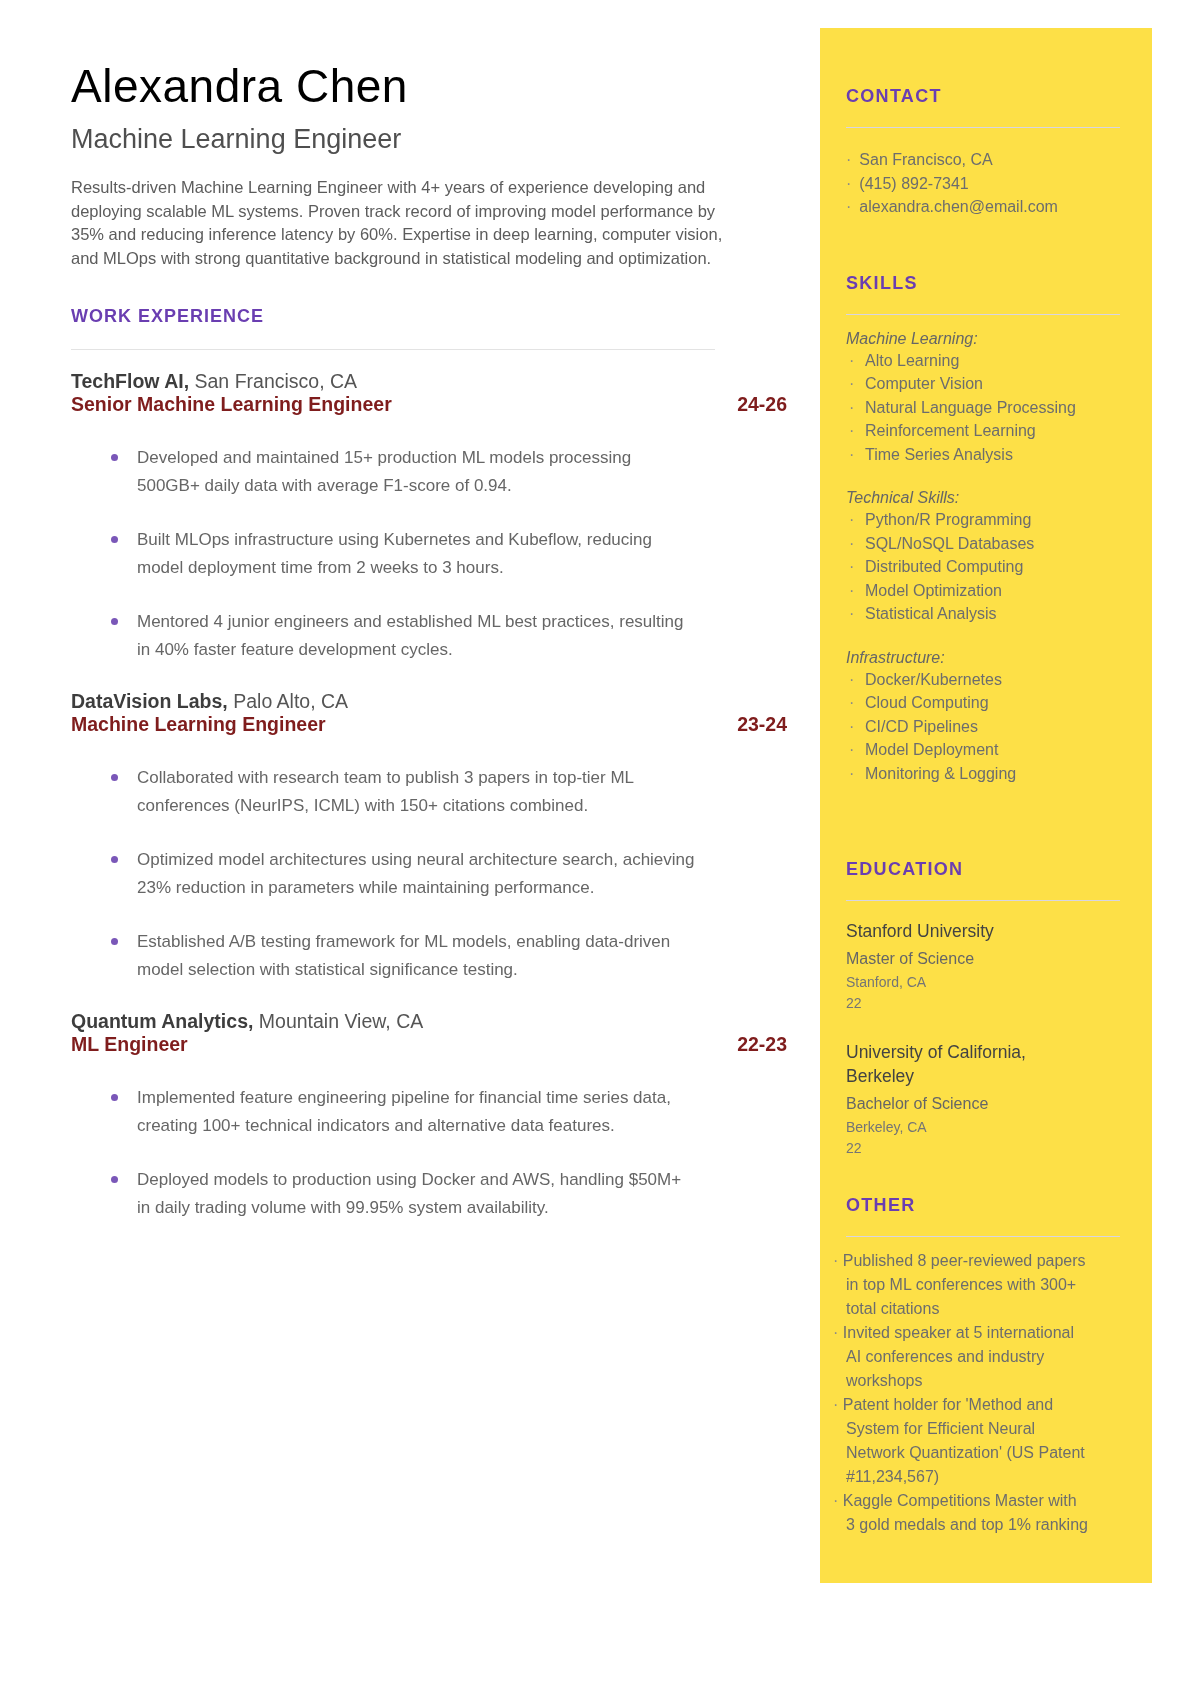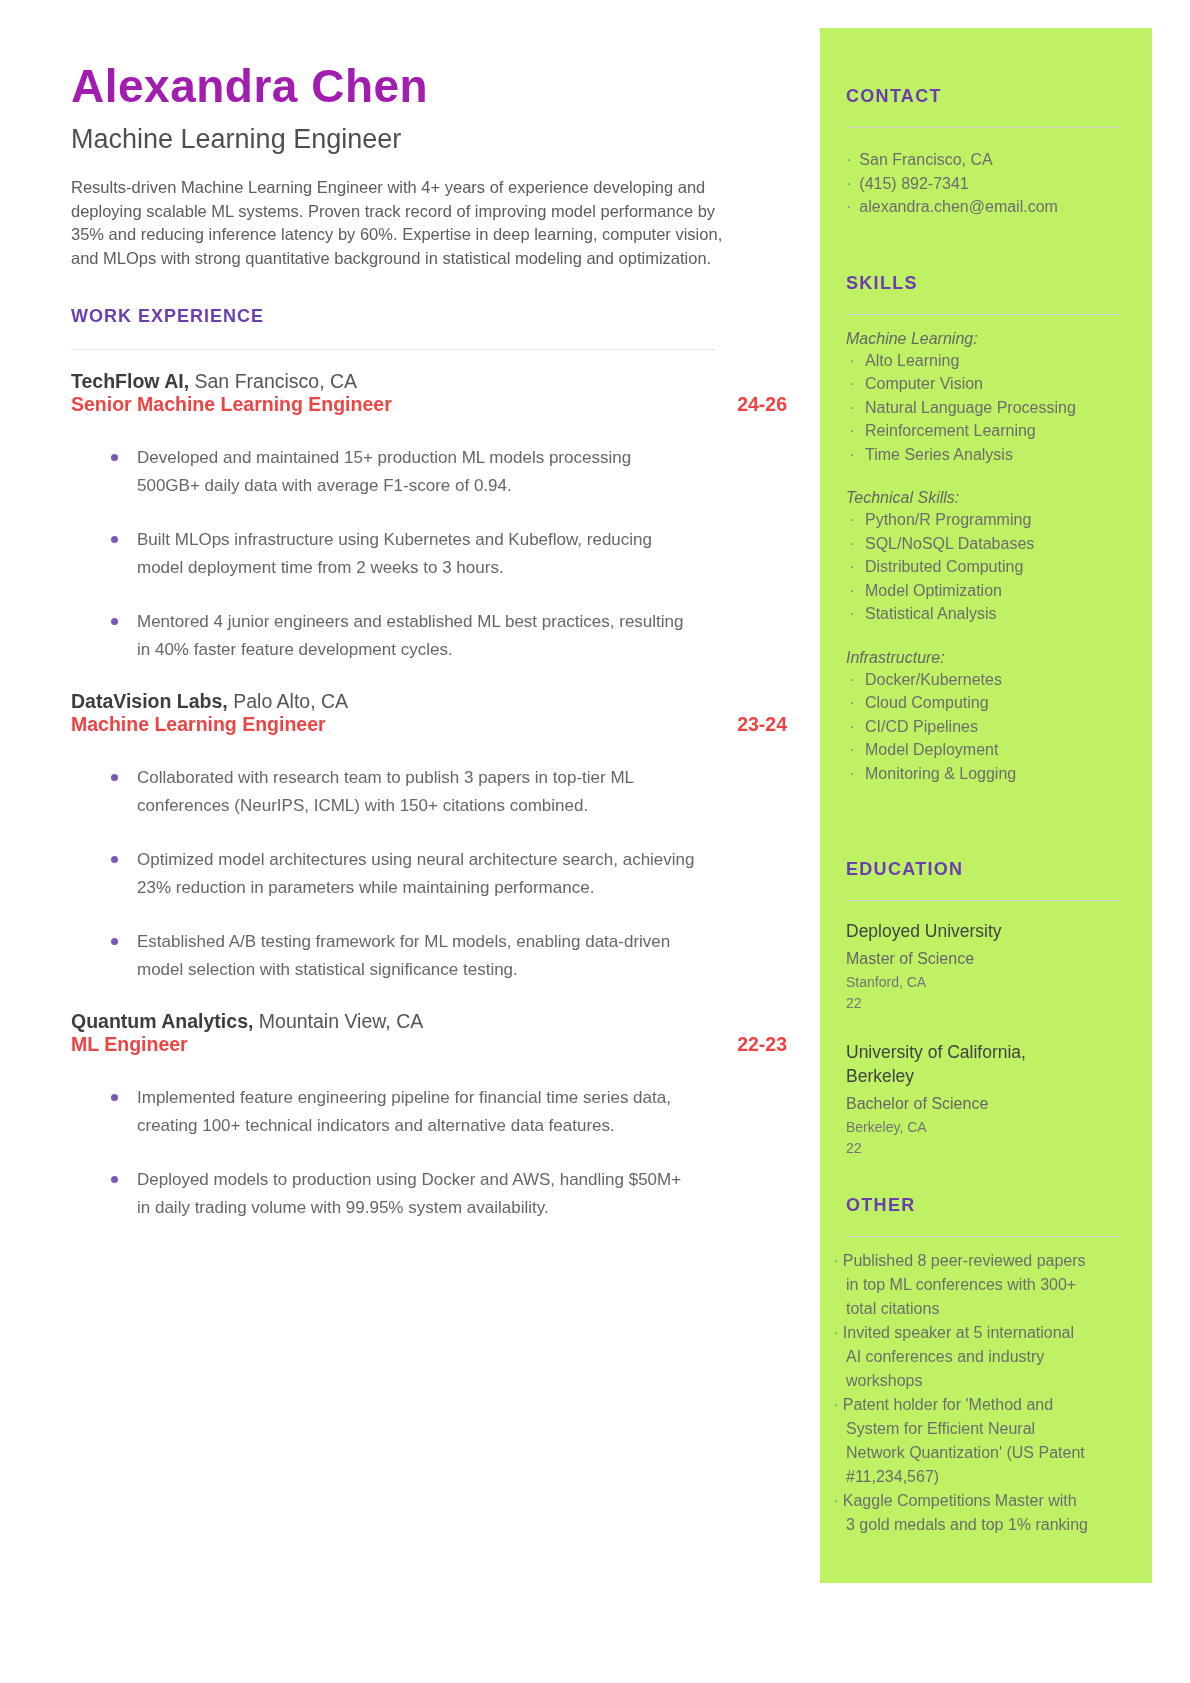--- a/index.html
+++ b/index.html
@@ -14,21 +14,21 @@
   .page { position: relative; width: 1190px; height: 1683px; overflow: hidden; }
 
   
   .main {
     position: absolute; left: 71px; top: 0;
     width: 716px;
   }
   .name {
     margin: 64px 0 0 0;
     font-size: 46px; line-height: 44px;
-    font-weight: bold; color: #a21caf;
+    font-weight: normal; color: #000000;
     letter-spacing: 0.5px;
   }
   .subtitle {
     margin-top: 16px;
     font-size: 27px; line-height: 30px;
     color: #4f4f4f; font-weight: normal;
   }
   .summary {
     margin-top: 22px;
     font-size: 16.5px; line-height: 23.5px;
@@ -48,21 +48,21 @@
   .company-line {
     margin-top: 20px;
     font-size: 19.5px; line-height: 23px;
     color: #555;
   }
   .job + .job .company-line { margin-top: 0; }
   .company { font-weight: bold; color: #3d3d3d; }
   .title-line {
     display: flex; justify-content: space-between; align-items: center;
     font-size: 19.5px; line-height: 23px;
-    font-weight: bold; color: #ef4444;
+    font-weight: bold; color: #7f1d1d;
     width: 716px;
   }
   .bullets {
     list-style: none;
     margin: 28px 0 0 0; padding: 0;
   }
   .bullets li {
     position: relative;
     padding-left: 66px;
     width: 716px;
@@ -75,21 +75,21 @@
     content: "";
     position: absolute; left: 40px; top: 10px;
     width: 7px; height: 7px; border-radius: 50%;
     background: #7a57b8;
   }
 
   
   .sidebar {
     position: absolute; left: 820px; top: 28px;
     width: 332px; height: 1555px;
-    background: #bef264;
+    background: #fde047;
     padding: 28px 32px 0 26px;
   }
   .side-heading {
     font-size: 18px; line-height: 21px;
     font-weight: bold; color: #6a3eb1;
     letter-spacing: 1.3px;
   }
   .side-hr {
     border: none; border-top: 1px solid #d8d5e2;
     margin: 20px 0 0 0; width: 100%;
@@ -244,21 +244,21 @@
       <div class="skill-item">Cloud Computing</div>
       <div class="skill-item">CI/CD Pipelines</div>
       <div class="skill-item">Model Deployment</div>
       <div class="skill-item">Monitoring &amp; Logging</div>
     </div>
 
     <div class="side-heading education-heading">EDUCATION</div>
     <hr class="side-hr">
 
     <div class="edu">
-      <div class="edu-name">Deployed University</div>
+      <div class="edu-name">Stanford University</div>
       <div class="edu-degree">Master of Science</div>
       <div class="edu-loc">Stanford, CA</div>
       <div class="edu-year">22</div>
     </div>
 
     <div class="edu">
       <div class="edu-name">University of California,
 Berkeley</div>
       <div class="edu-degree">Bachelor of Science</div>
       <div class="edu-loc">Berkeley, CA</div>

